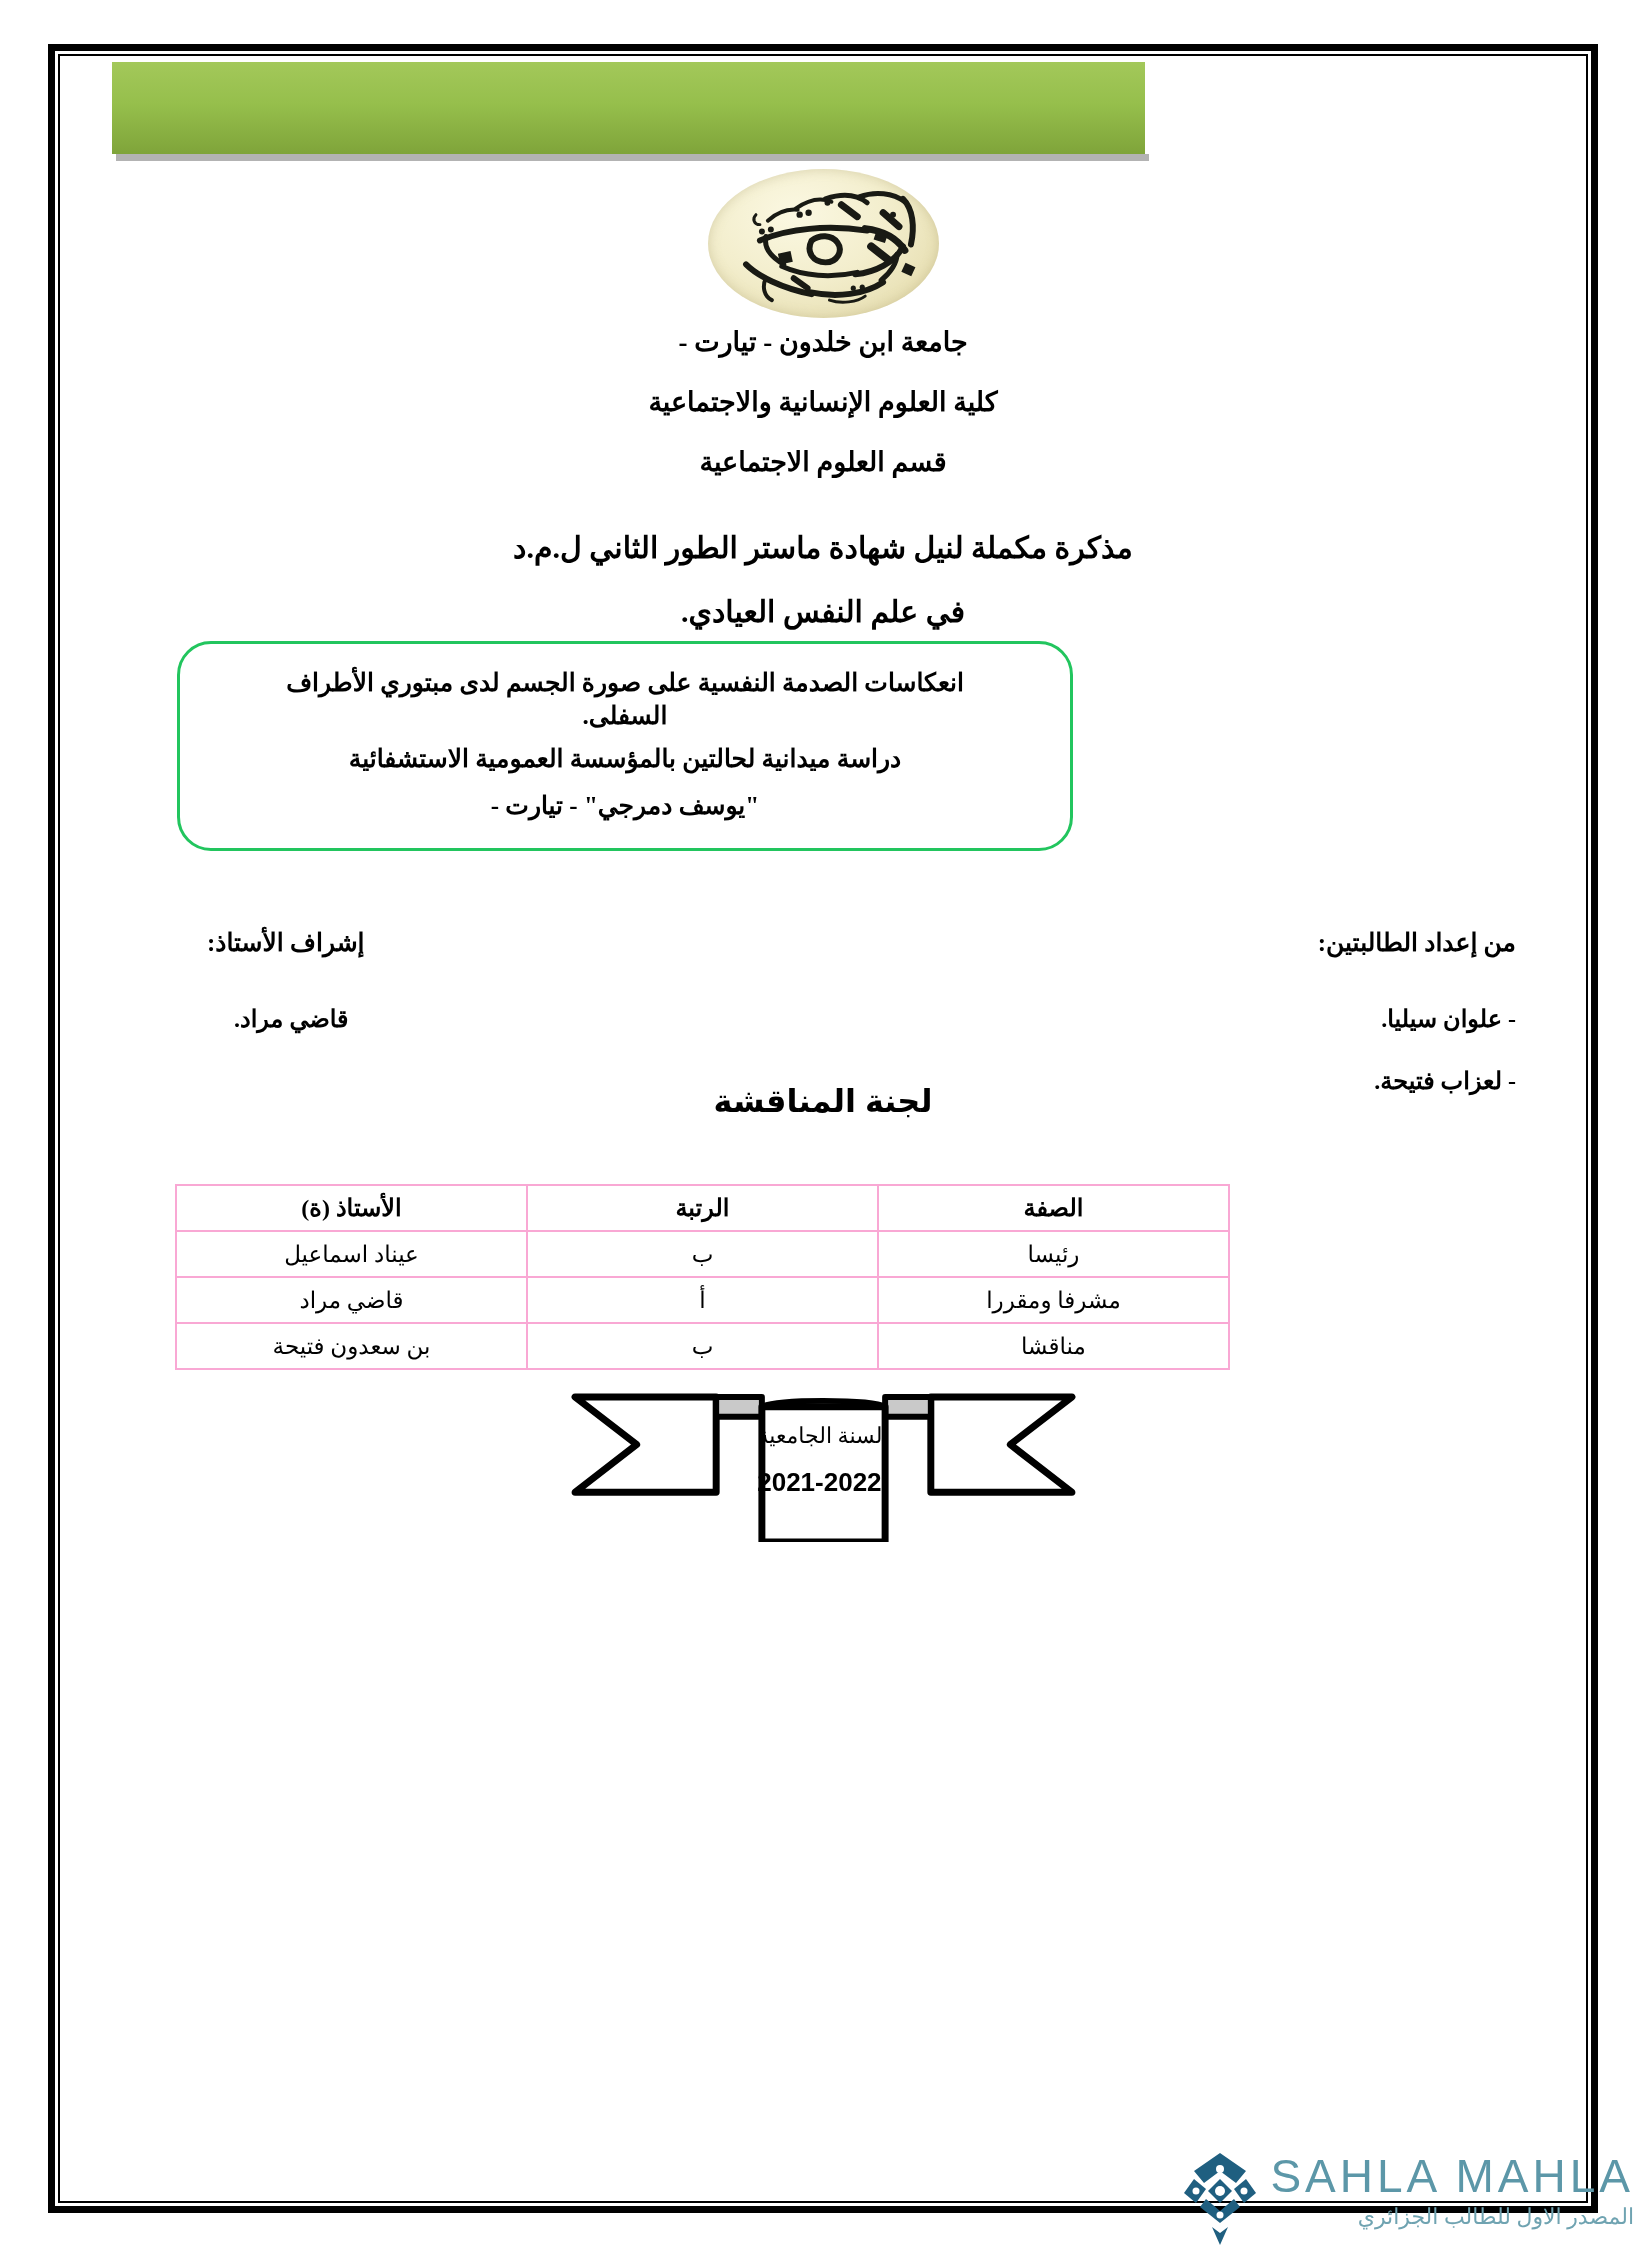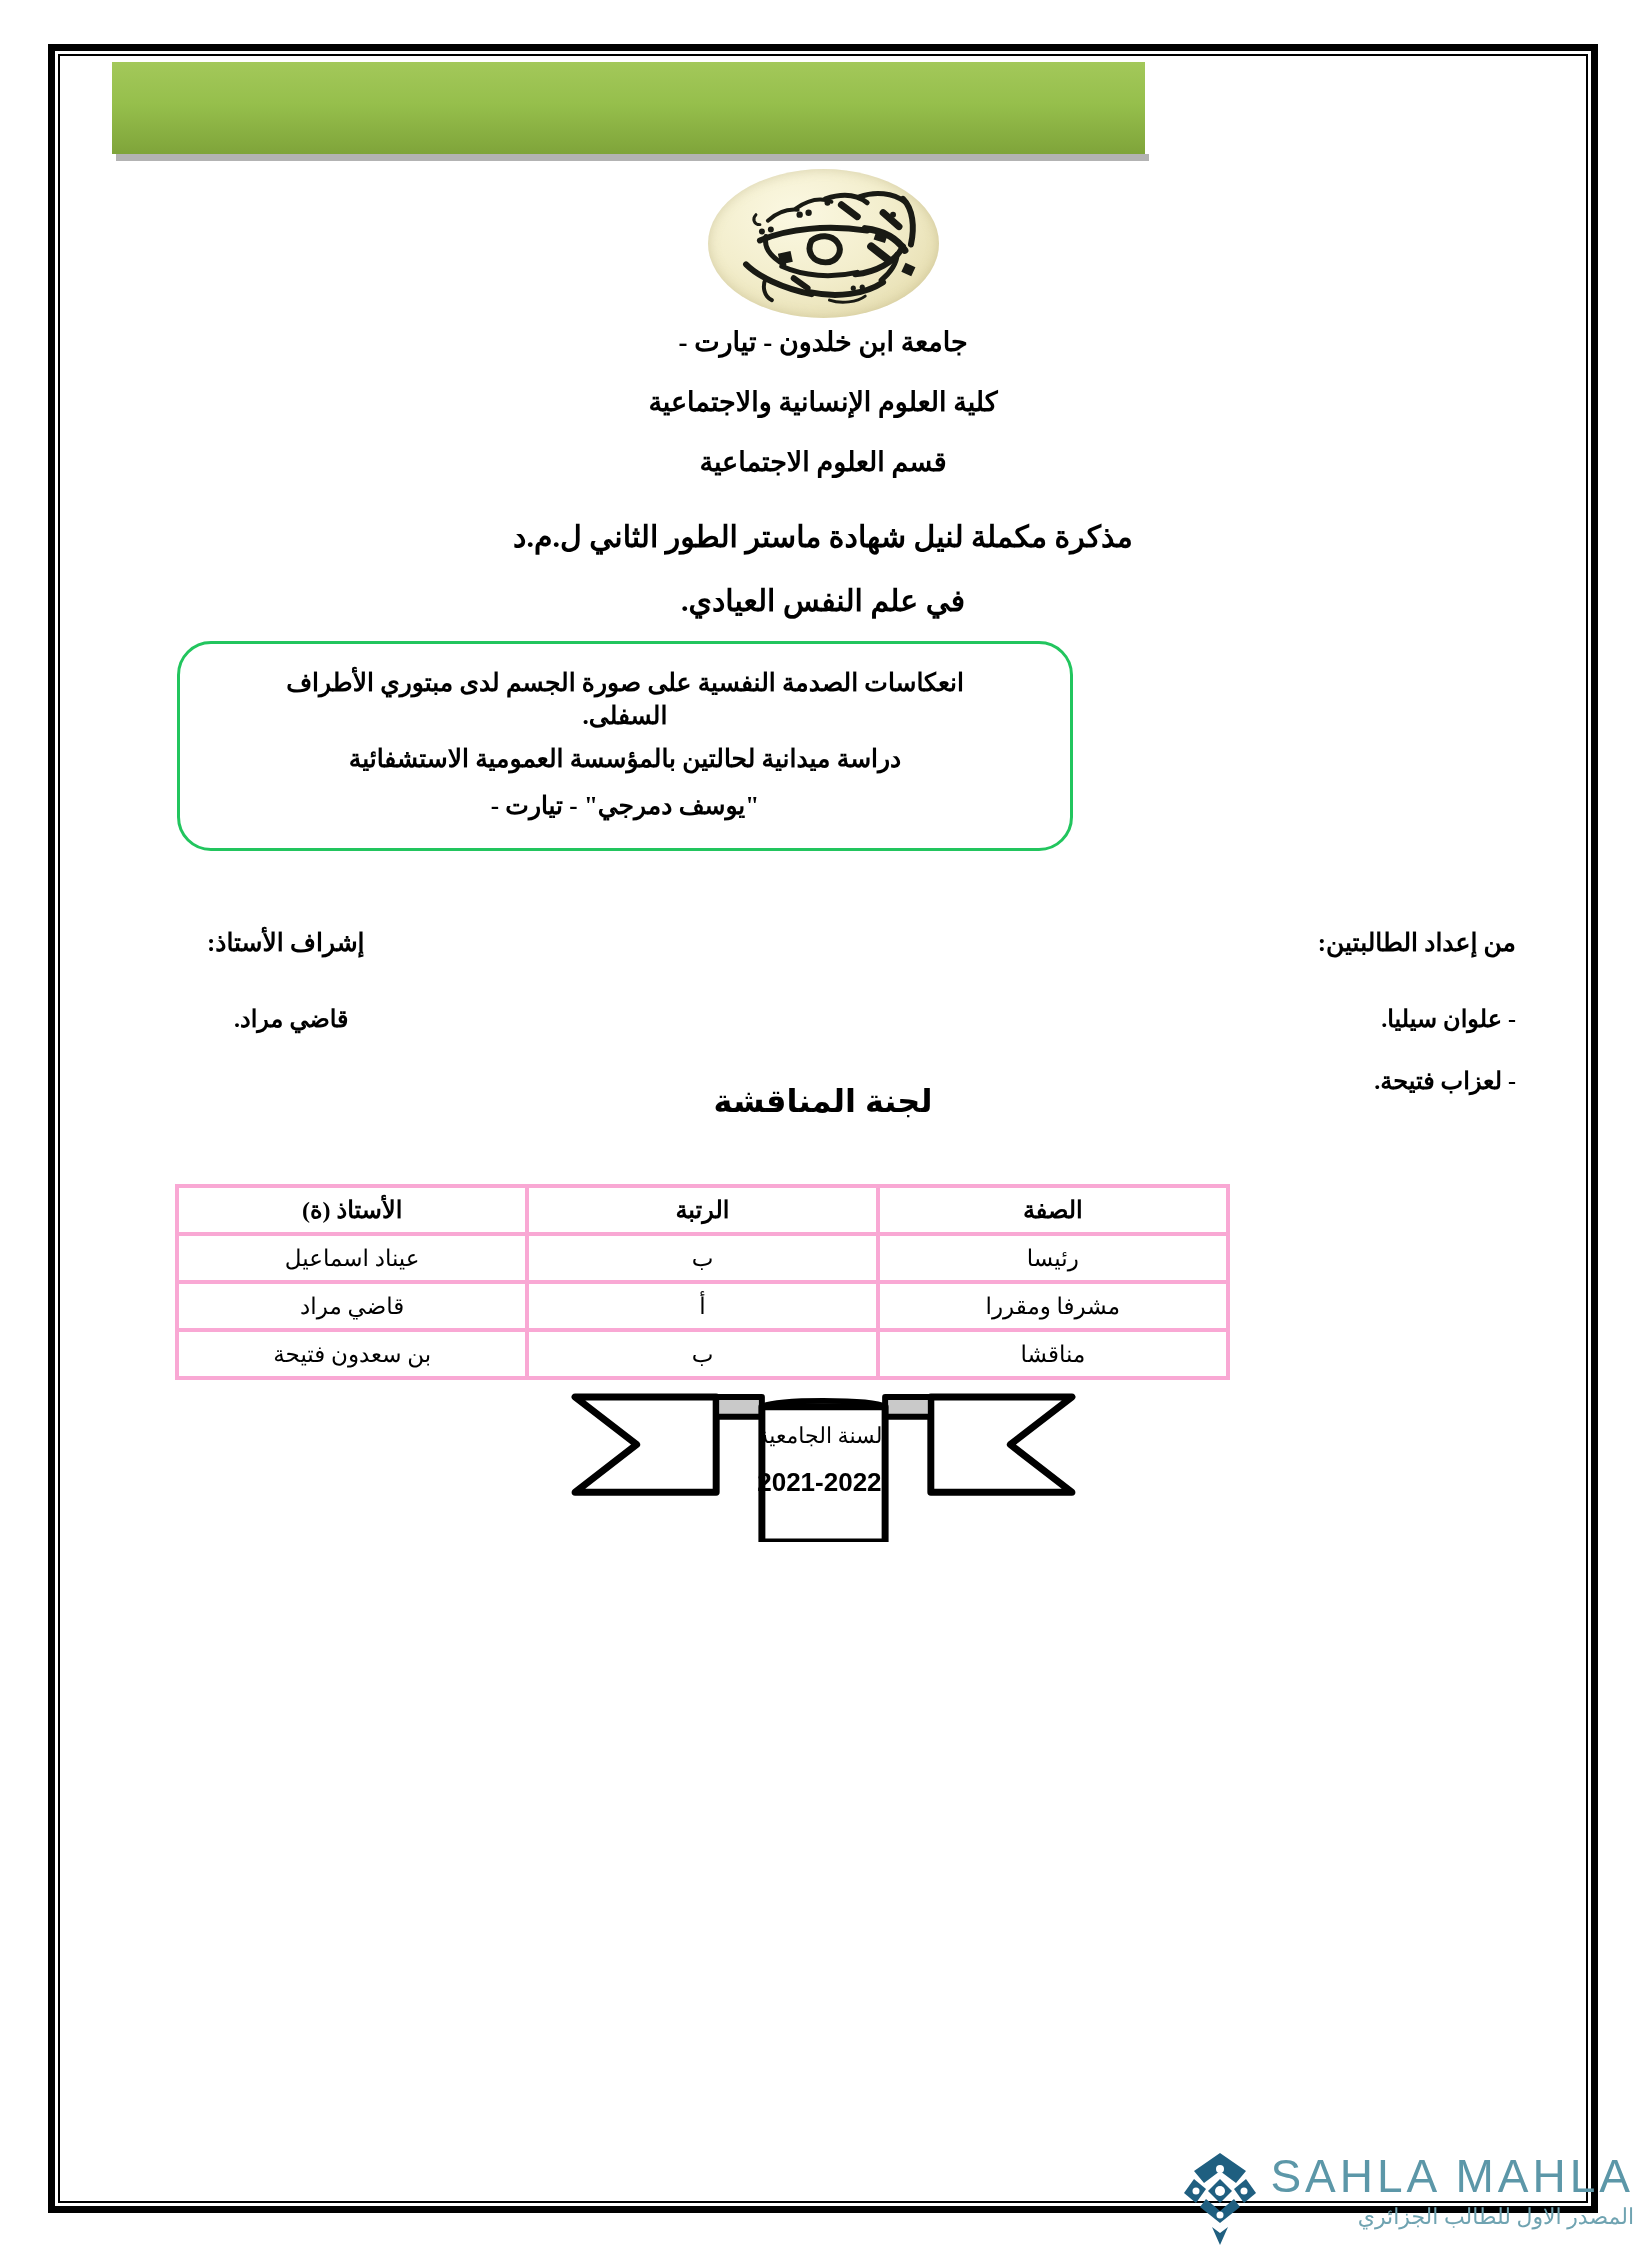--- a/index.html
+++ b/index.html
@@ -59,21 +59,21 @@
     line-height:1.0;margin:0 0 33px 0;
     font-family:"Liberation Serif","DejaVu Serif",serif;
   }
 
   
   .degree-block{
     position:absolute;left:0;right:0;top:463px;text-align:center;
   }
   .degree-block .dline{
     font-size:30px;font-weight:bold;color:#000;
-    line-height:1.0;margin:5px 0 34px 0;
+    line-height:1.0;margin:16px 0 34px 0;
   }
 
   
   .title-box{
     position:absolute;left:119px;top:587px;width:896px;
     border:3px solid #22c55e;border-radius:34px;
     padding:22px 26px 26px 26px;box-sizing:border-box;
     text-align:center;
   }
   .title-box .tline{
@@ -104,21 +104,21 @@
     position:absolute;left:0;right:0;top:1031px;text-align:center;
     font-family:"Liberation Sans","DejaVu Sans",sans-serif;
     font-size:32px;font-weight:bold;color:#000;line-height:1;
   }
   table.committee{
     position:absolute;left:117px;top:1130px;width:1055px;
     border-collapse:collapse;
     table-layout:fixed;
   }
   table.committee td{
-    border:4px solid #f9a8d4;
+    border:2px solid #f9a8d4;
     text-align:center;
     font-size:23px;color:#000;
     height:40px;padding:2px 6px;
     font-family:"Liberation Serif","DejaVu Serif",serif;
   }
   table.committee tr.head td{font-weight:bold;font-size:24px;}
 
   
   .ribbon{
     position:absolute;left:0;right:0;top:1329px;height:159px;

